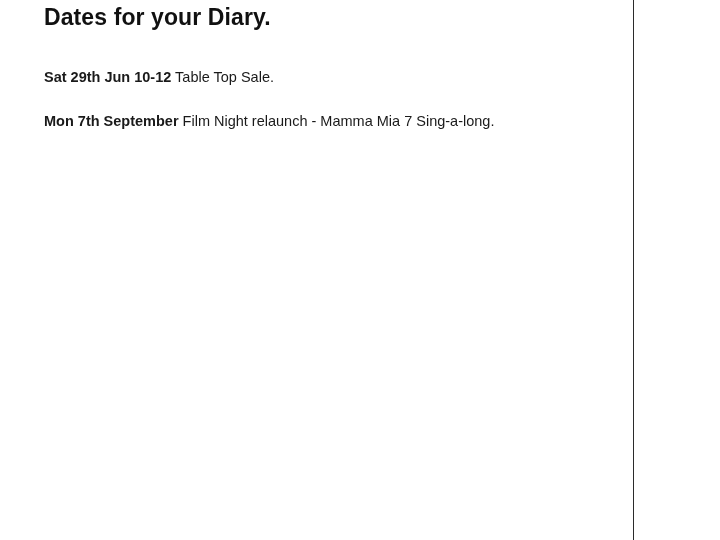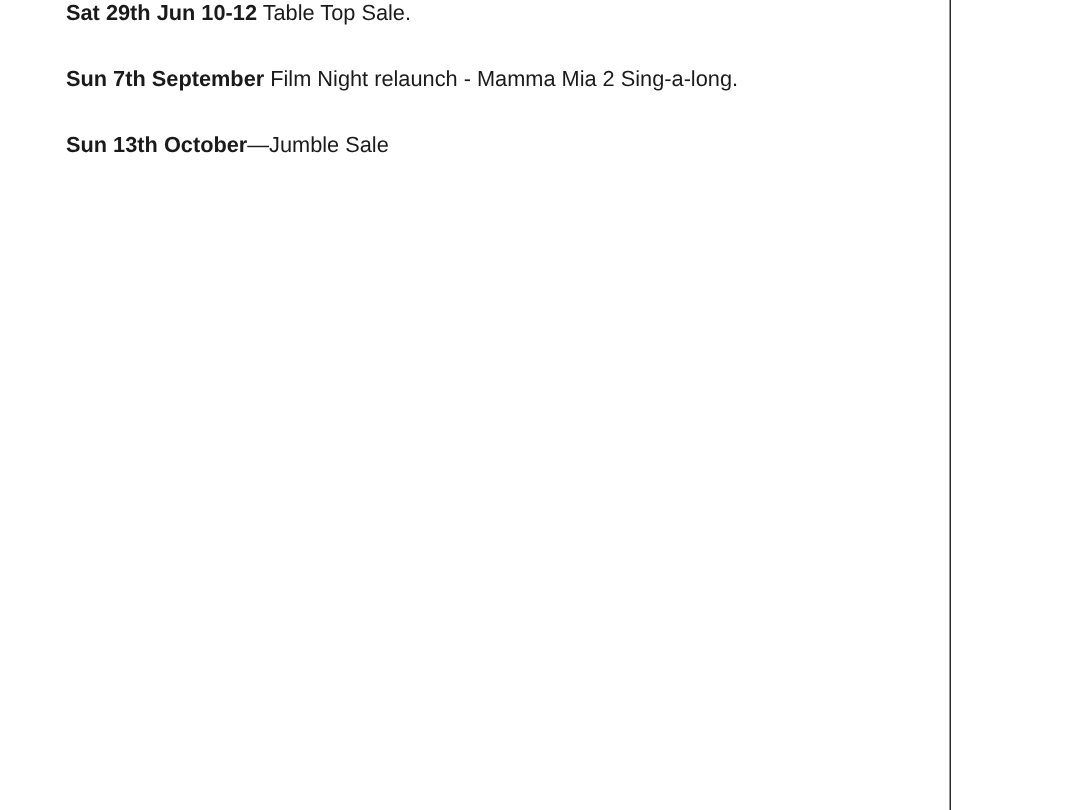--- a/index.html
+++ b/index.html
@@ -47,20 +47,21 @@
   #heading {
     font-size: 23px;
     font-weight: bold;
     color: #111111;
     letter-spacing: 0.1px;
     margin-top: 2px;
     line-height: 30px;
     white-space: nowrap;
   }
   .entries {
+    margin-top: 36px;
   }
   .entry {
     font-size: 14.5px;
     color: #1a1a1a;
     line-height: 18px;
     margin-bottom: 26px;
     white-space: nowrap;
   }
   .entry .d {
     font-weight: bold;
@@ -73,39 +74,37 @@
     margin-bottom: 24px;
   }
 </style>
 </head>
 <body>
 
 <div id="page">
   <div id="column">
     <div id="content">
 
+      <div id="heading">Dates for your Diary.</div>
 
       <div class="entries">
 
         <div class="entry">
           <span class="d">Sat 29th Jun 10-12</span><span class="t"> Table Top Sale.</span>
         </div>
 
 
 
         <div class="entry">
-          <span class="d">Sun 7th September</span><span class="t">  Film Night relaunch -  Mamma Mia 2 Sing-a-long.</span>
+          <span class="d">Mon 7th September</span><span class="t">  Film Night relaunch -  Mamma Mia 7 Sing-a-long.</span>
         </div>
 
 
 
 
-        <div class="entry">
-          <span class="d">Sun 13th October</span><span class="t">—Jumble Sale</span>
-        </div>
 
 
 
 
       </div>
     </div>
   </div>
   <div id="right-gutter"></div>
 </div>
 

